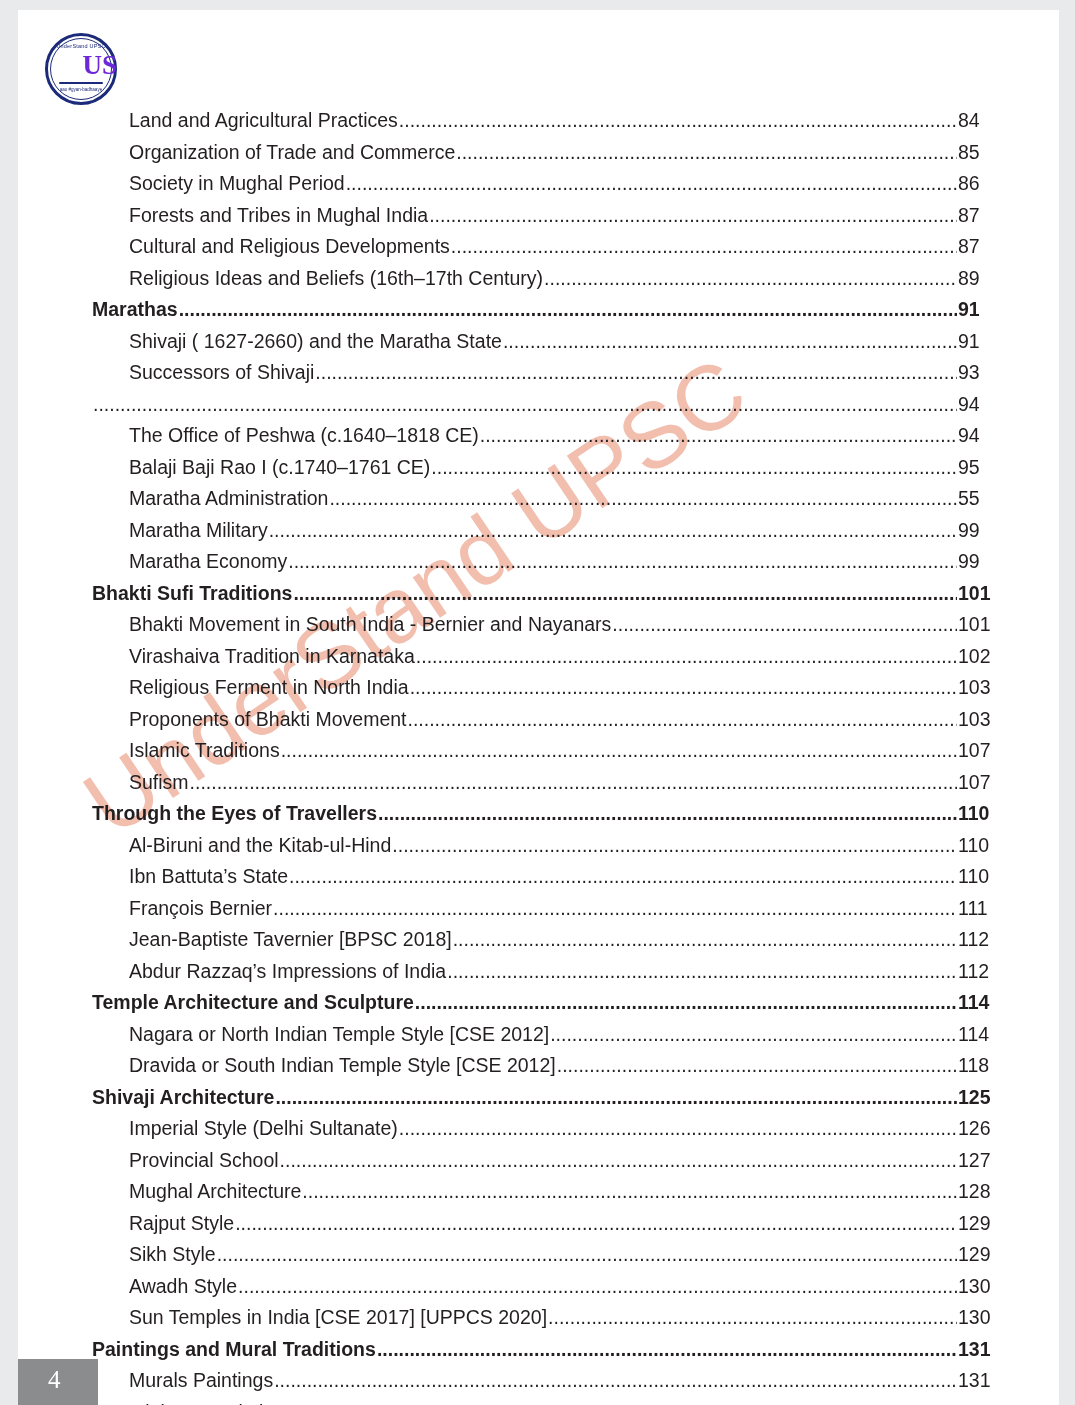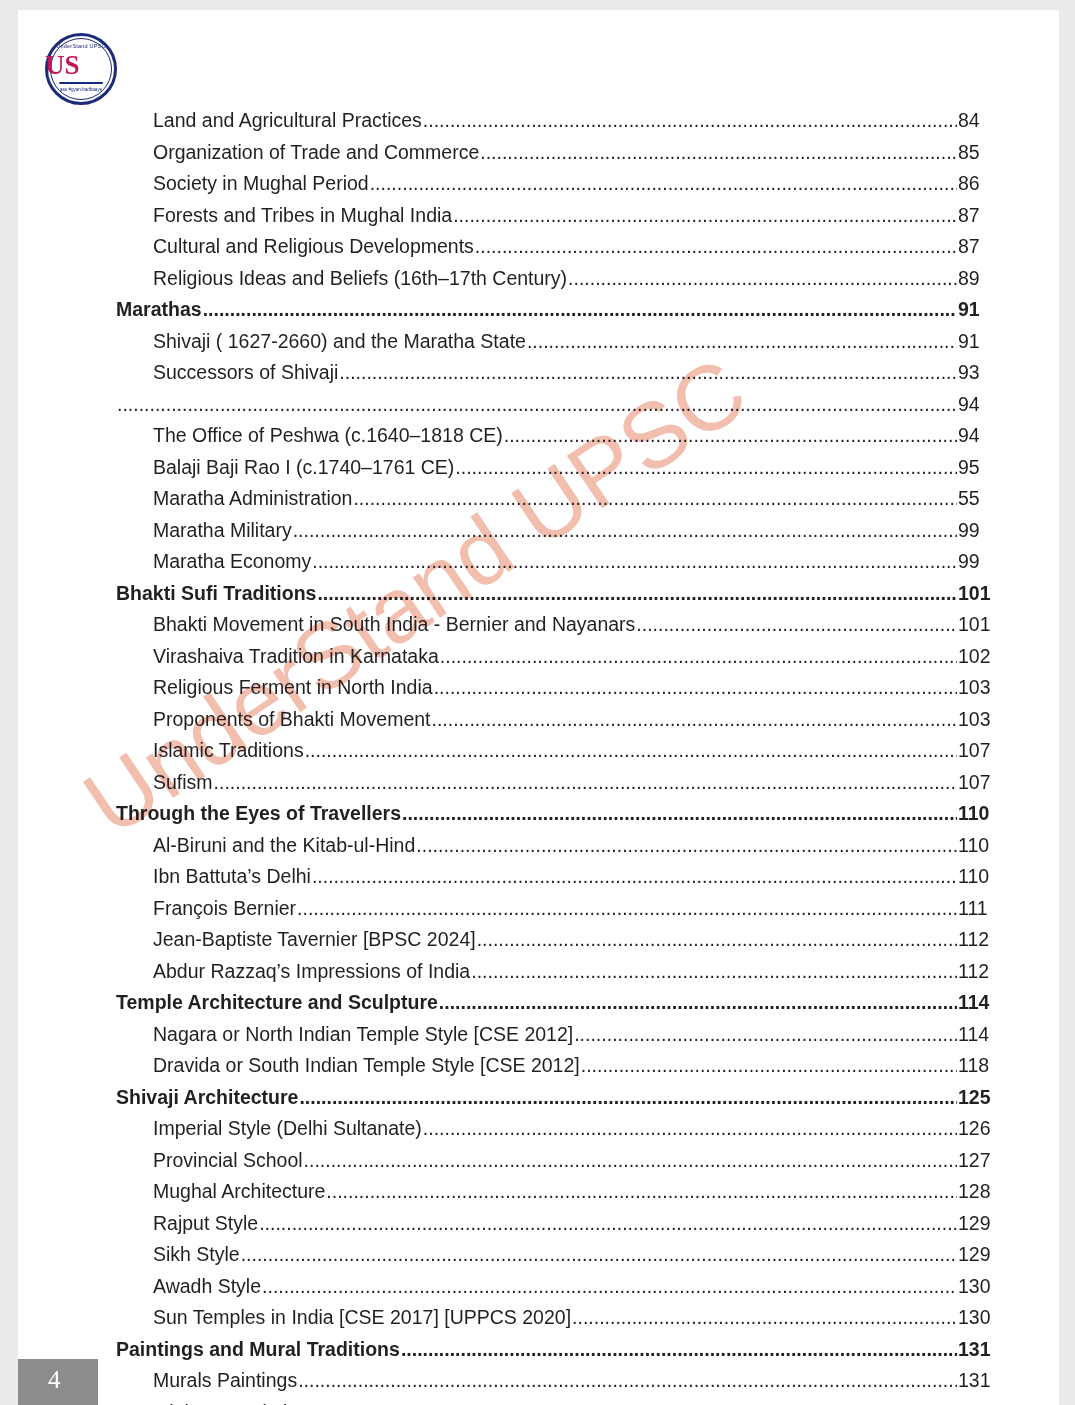--- a/index.html
+++ b/index.html
@@ -61,24 +61,24 @@
     inset: 5px;
     border: 1px solid #1b2a7a;
     border-radius: 50%;
     box-sizing: border-box;
   }
   .logo .us-text {
     position: absolute;
     top: 18px;
     left: 0;
     width: 100%;
-    text-align: left;
+    text-align: right;
     font-size: 27px;
     font-weight: bold;
-    color: #be185d;
+    color: #6d28d9;
     letter-spacing: 0px;
     line-height: 28px;
     font-family: "Liberation Serif", serif;
   }
   .logo .top-label {
     position: absolute;
     top: 10px;
     left: 0;
     width: 100%;
     text-align: center;
@@ -136,21 +136,20 @@
     width: 900px;
     z-index: 10;
   }
   .row {
     display: flex;
     align-items: baseline;
     font-size: 19.5px;
     color: #231f20;
     line-height: 31.5px;
     white-space: nowrap;
-    margin-left: 24px;
   }
   .row.sub .title { padding-left: 37px; }
   .row.head { font-weight: bold; }
   .title {
     flex: 0 0 auto;
   }
   .leader {
     flex: 1 1 auto;
     overflow: hidden;
     white-space: nowrap;
@@ -327,31 +326,31 @@
         <span class="title">Through the Eyes of Travellers</span>
         <span class="leader">............................................................................................................................................................................................................................</span>
         <span class="pageno">110</span>
       </div>
       <div class="row sub">
         <span class="title">Al-Biruni and the Kitab-ul-Hind</span>
         <span class="leader">............................................................................................................................................................................................................................</span>
         <span class="pageno">110</span>
       </div>
       <div class="row sub">
-        <span class="title">Ibn Battuta’s Delhi</span>
+        <span class="title">Ibn Battuta’s State</span>
         <span class="leader">............................................................................................................................................................................................................................</span>
         <span class="pageno">110</span>
       </div>
       <div class="row sub">
         <span class="title">François Bernier</span>
         <span class="leader">............................................................................................................................................................................................................................</span>
         <span class="pageno">111</span>
       </div>
       <div class="row sub">
-        <span class="title">Jean-Baptiste Tavernier [BPSC 2024]</span>
+        <span class="title">Jean-Baptiste Tavernier [BPSC 2018]</span>
         <span class="leader">............................................................................................................................................................................................................................</span>
         <span class="pageno">112</span>
       </div>
       <div class="row sub">
         <span class="title">Abdur Razzaq’s Impressions of India</span>
         <span class="leader">............................................................................................................................................................................................................................</span>
         <span class="pageno">112</span>
       </div>
       <div class="row head">
         <span class="title">Temple Architecture and Sculpture</span>

